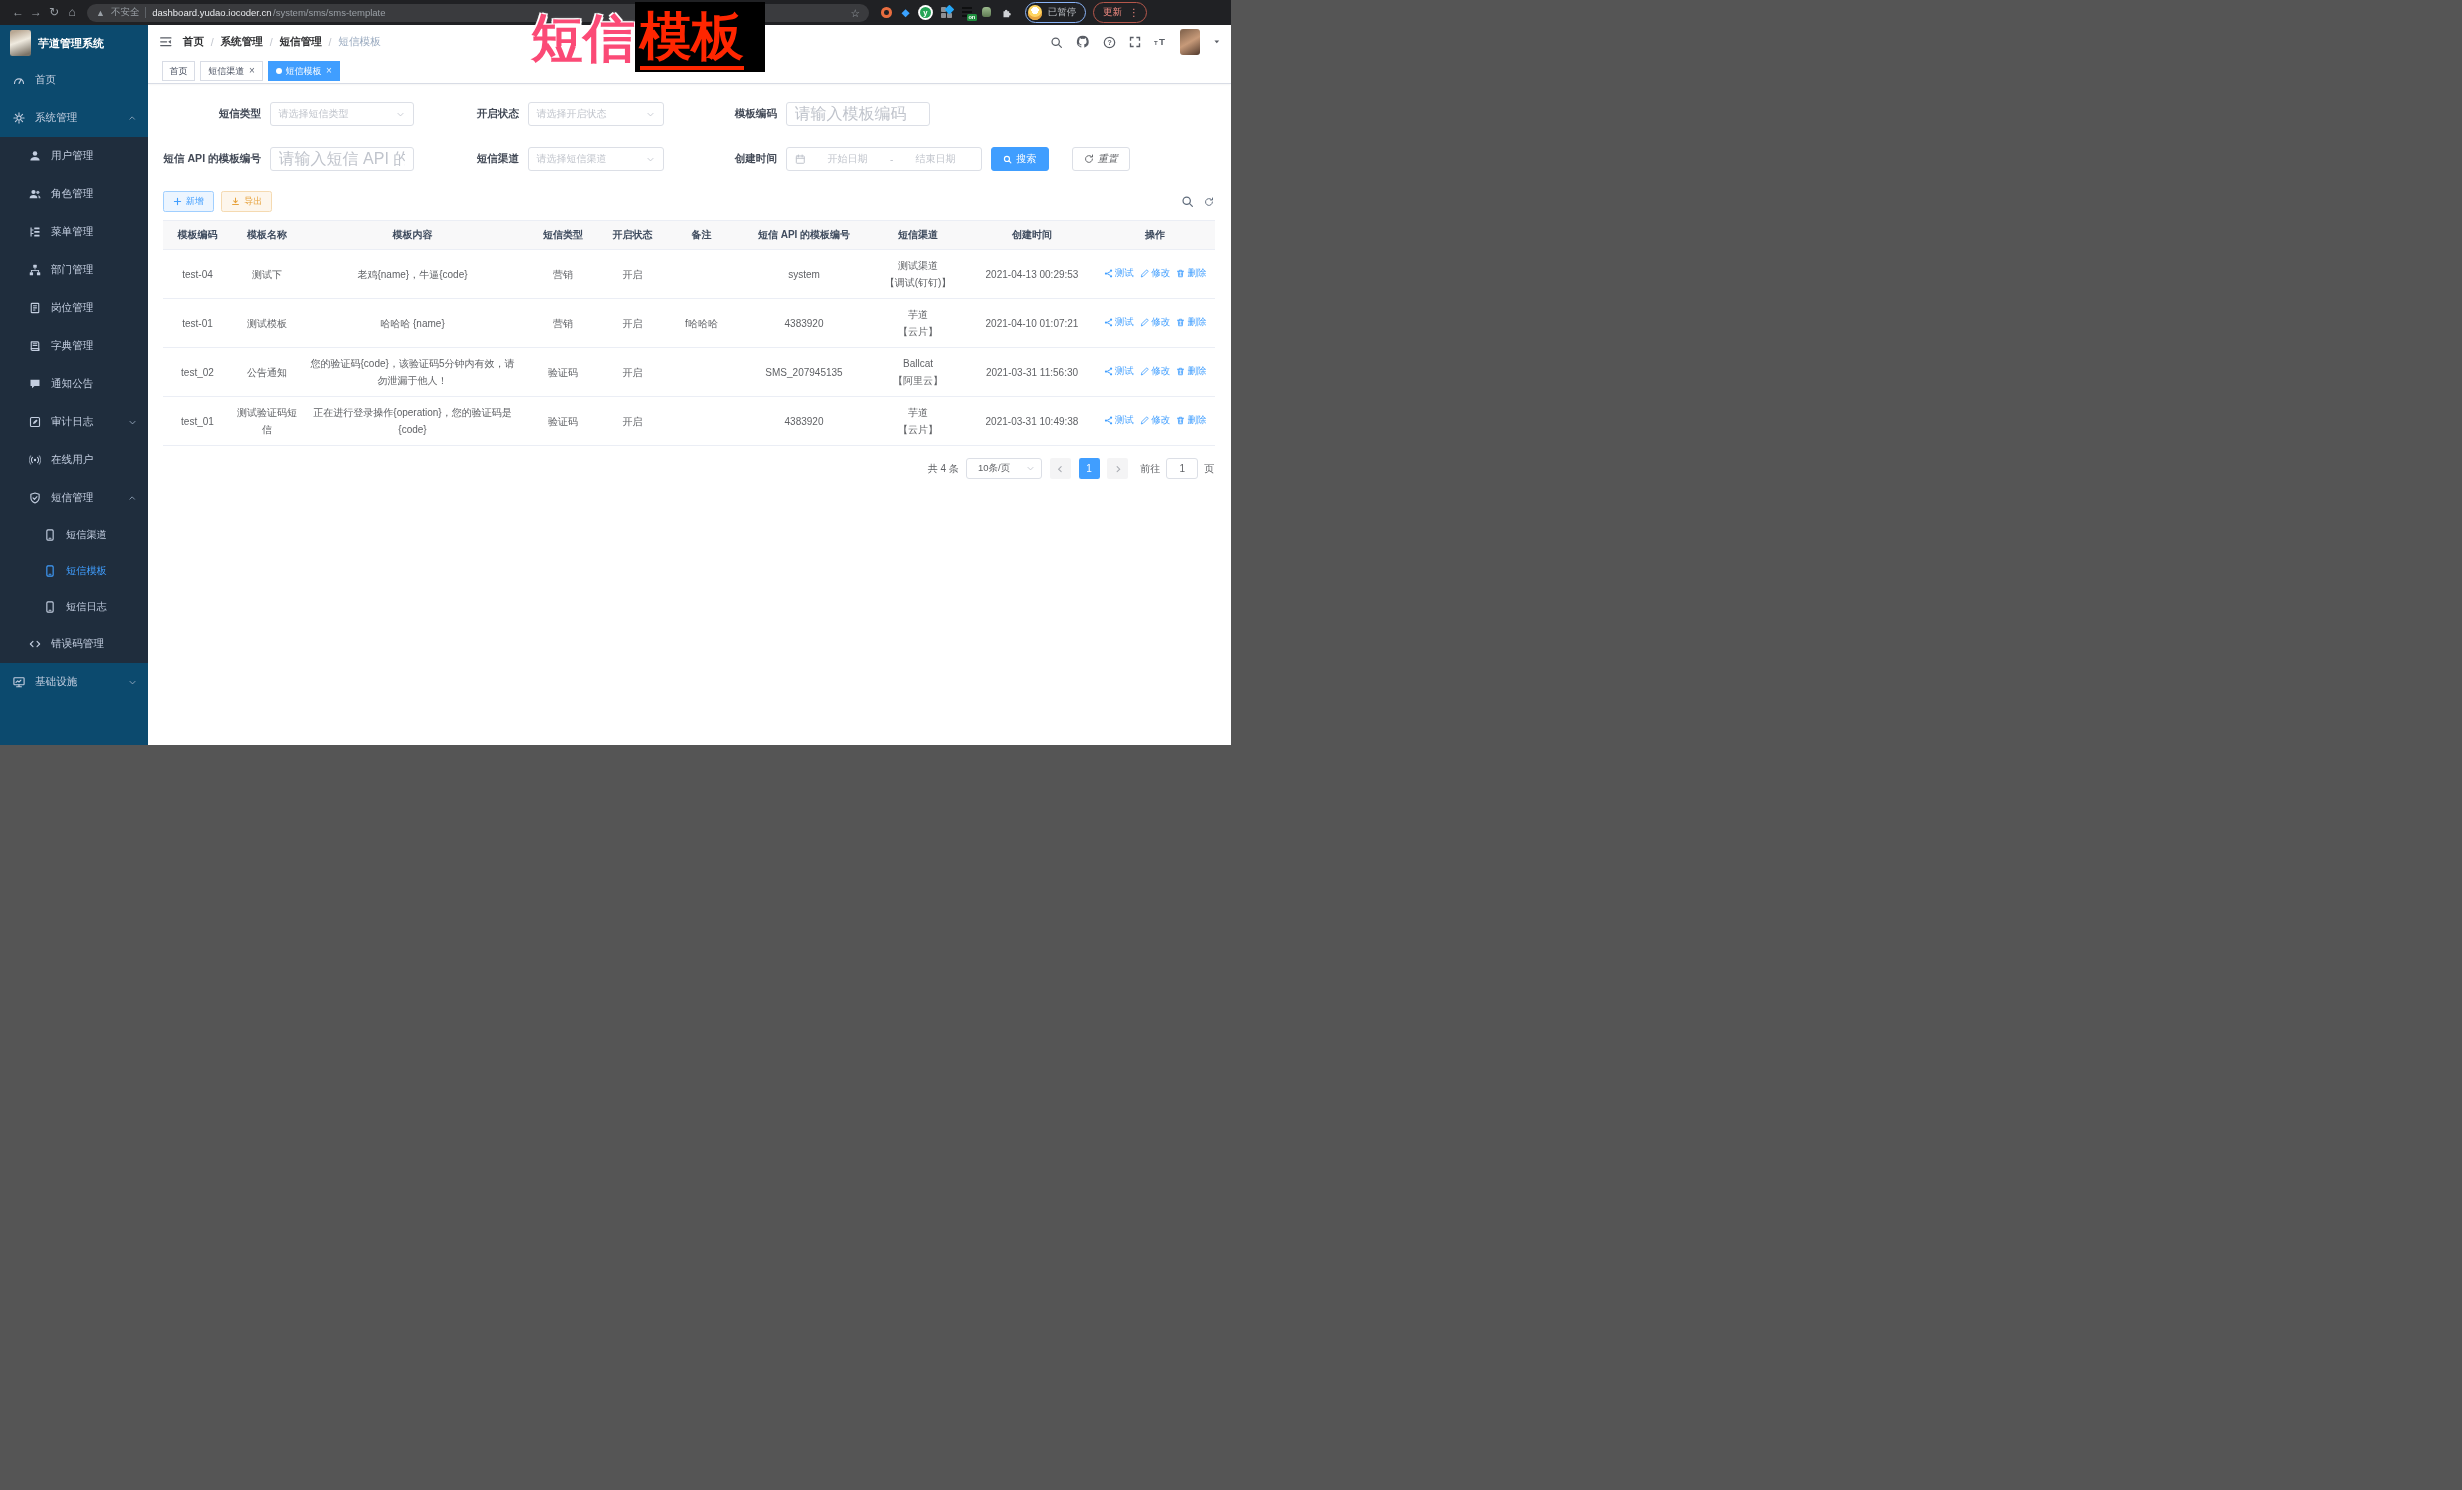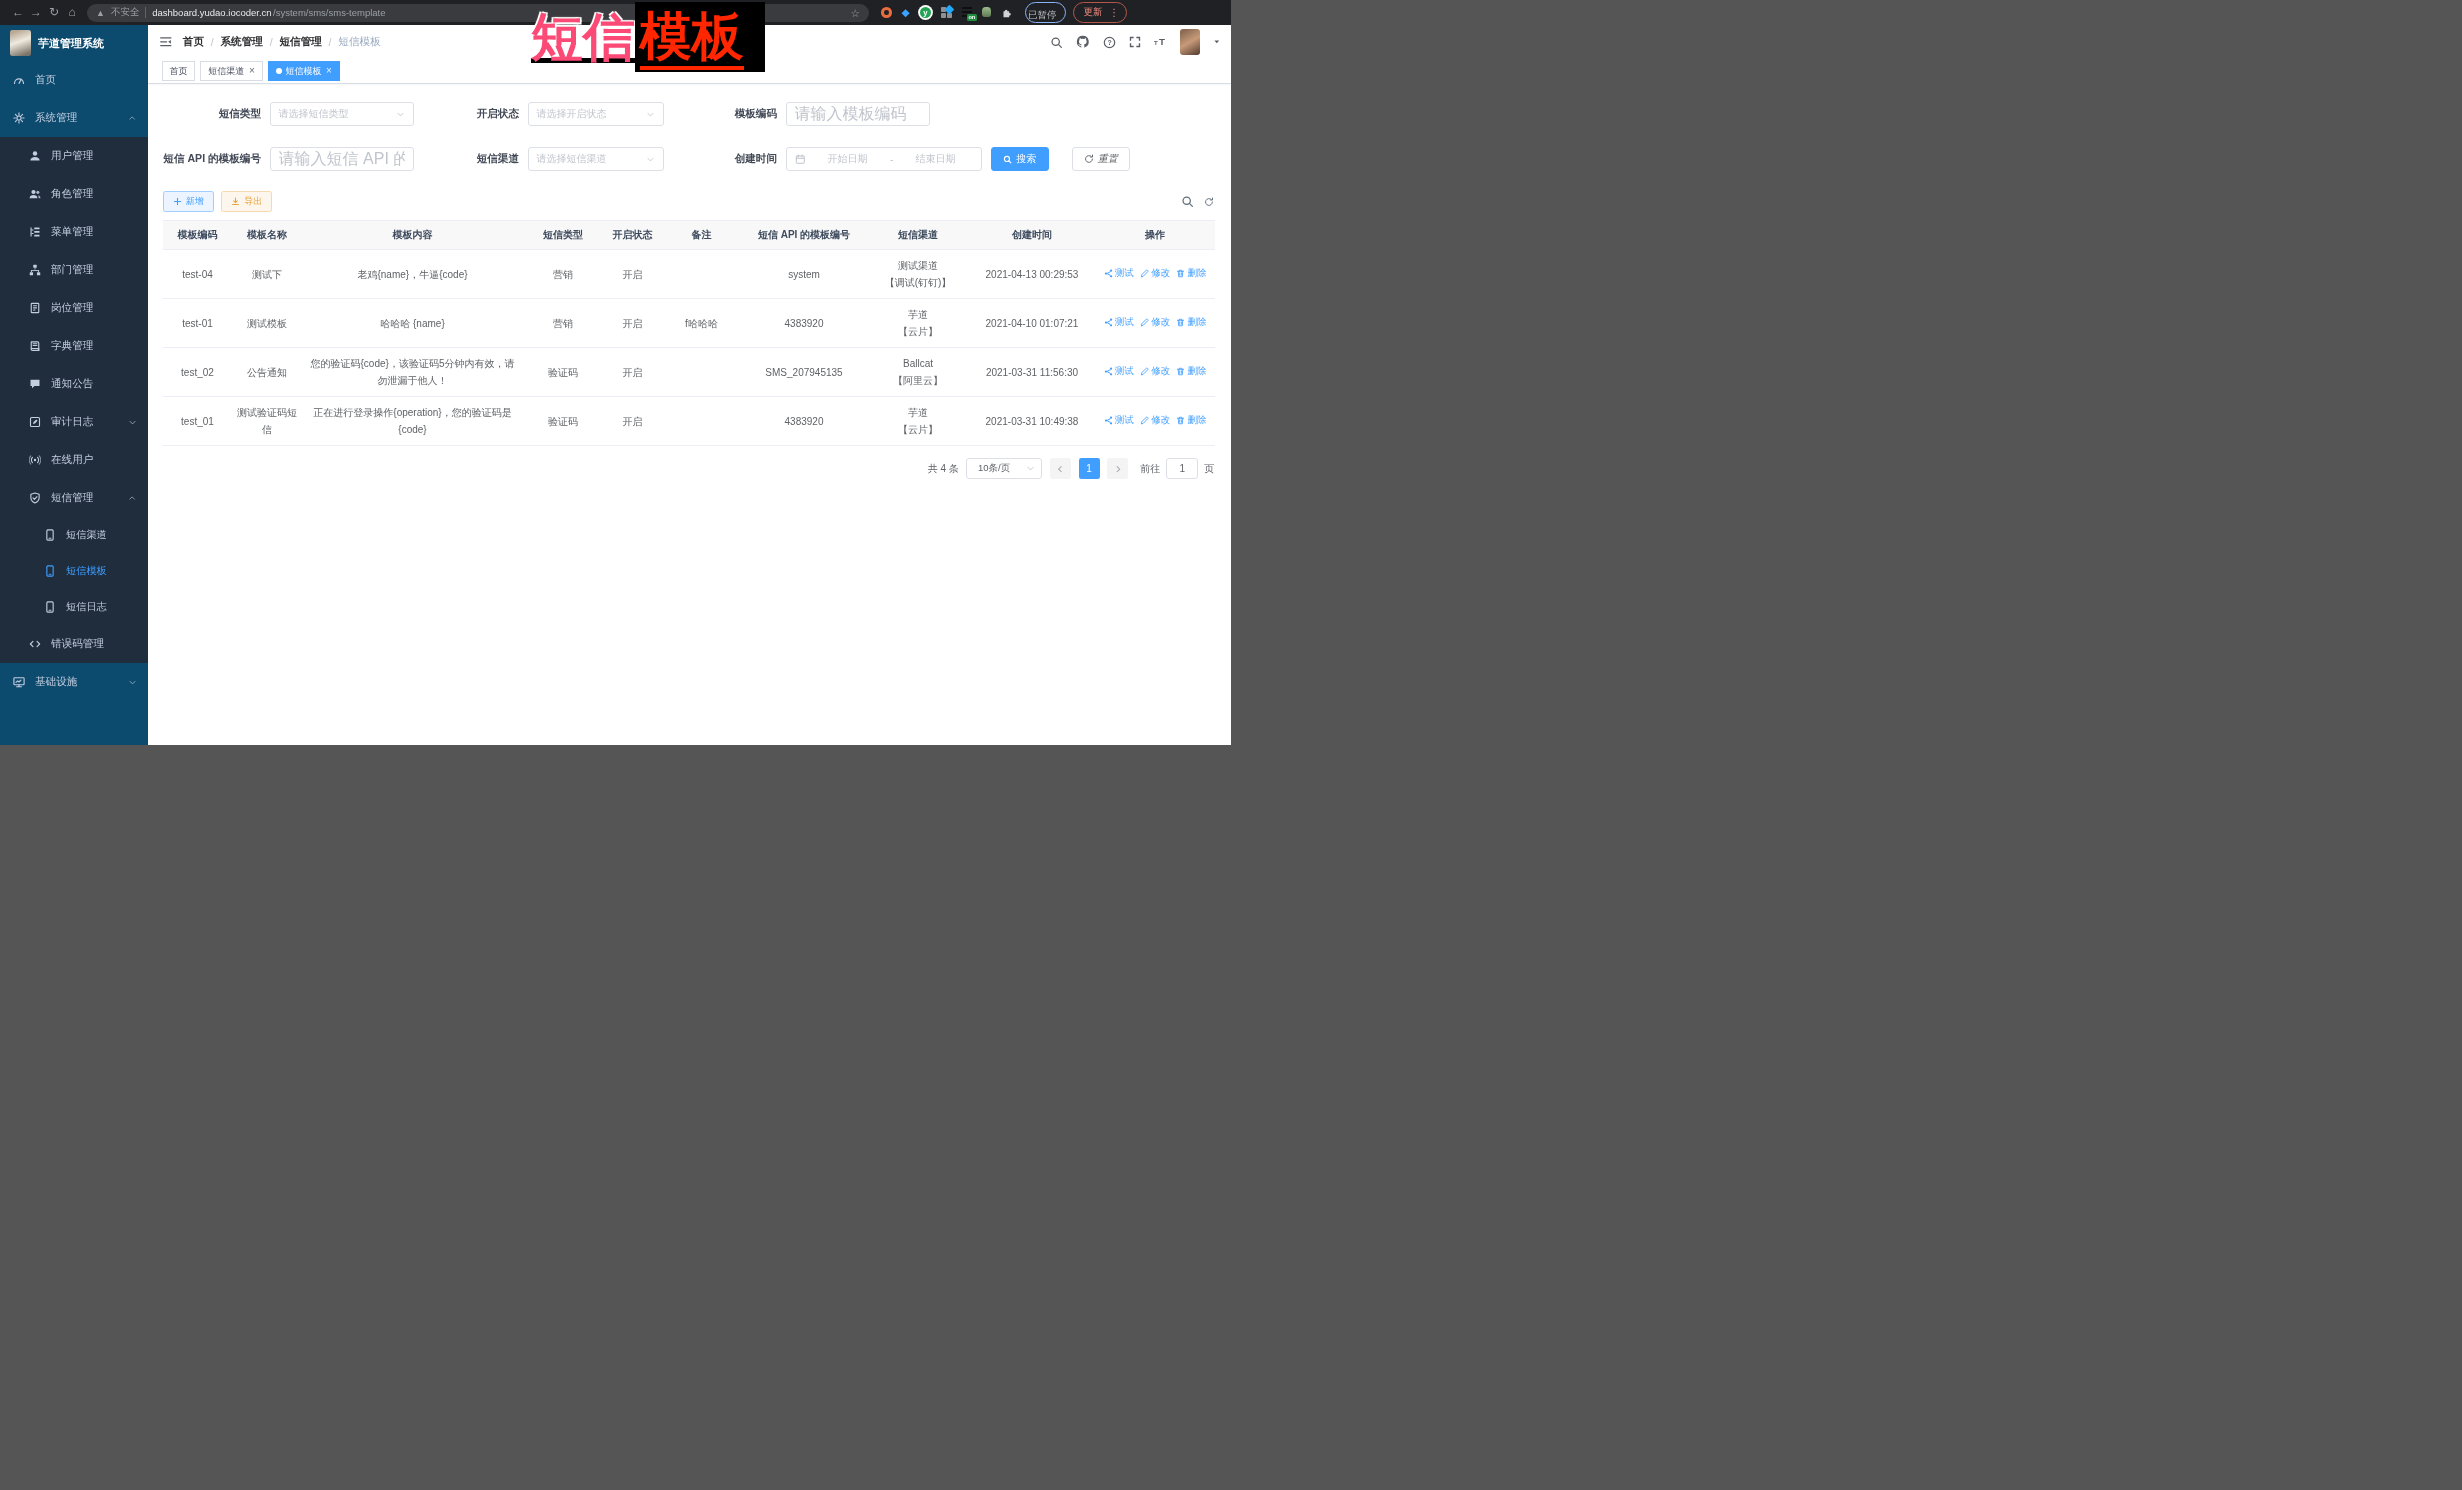--- a/index.html
+++ b/index.html
@@ -29,21 +29,21 @@
   .grid-ic { width:10.6px; height:10.6px; }
   .grid-ic i { position:absolute; width:4.5px; height:4.5px; background:#8d9196; border-radius:0.8px; }
   .grid-ic .g1{left:0;top:0;} .grid-ic .g2{left:0;top:6px;} .grid-ic .g3{left:6px;top:6px;}
   .grid-ic .gd{left:5.3px;top:-1.5px; background:#25a7f7; width:6.8px; height:6.8px; transform:rotate(45deg); border-radius:0.8px;}
   .list-ic { width:10.6px; height:10px; background:repeating-linear-gradient(#0c0d0e 0 1.9px, transparent 1.9px 3.8px); }
   .list-ic { background:repeating-linear-gradient(#111 0 1.9px,transparent 1.9px 4px); }
   .list-badge { position:absolute; right:-4.5px; bottom:-3.8px; background:#1e8e3e; color:#fff; font-size:5.7px;
                 font-weight:bold; border-radius:1.5px; padding:0.8px 1.5px; line-height:1; }
   .blob { width:9px; height:10px; border-radius:40% 40% 30% 30%; background:linear-gradient(#9dbb8e,#5f7a52); }
   .profile-chip { margin-left:12px; height:20.5px; border:1.9px solid #8ab4f8; border-radius:11.4px; display:flex;
-                  align-items:center; gap:5.3px; padding:0 8.3px 0 2.3px; color:#bdc1c6; font-size:9.5px; cursor:pointer;flex-direction:column; }
+                  align-items:center; gap:5.3px; padding:0 8.3px 0 2.3px; color:#bdc1c6; font-size:9.5px; cursor:pointer; }
   .p-avatar { width:14.4px; height:14.4px; border-radius:50%; background:radial-gradient(circle at 50% 35%, #fff 0 30%, #ffd662 31%); box-shadow: inset 0 -3px 0 #e8a33d; }
   .update-pill { margin-left:7.6px; height:20.5px; border:0.8px solid #b5574b; border-radius:11.4px; display:flex;
                  align-items:center; gap:6.8px; padding:0 6.8px 0 9px; color:#f28b82; font-size:9.5px; cursor:pointer; }
   .update-dots { font-size:10px; letter-spacing:0; }
 
   
   .sidebar { position:absolute; top:25px; left:0; bottom:0; width:148px; background:#0c4a6e; overflow:hidden; }
   .logo-row { height:36px; display:flex; align-items:center; gap:7.6px; padding-left:10px; cursor:pointer;}
   .logo-img { width:20.5px; height:26px; border-radius:2.3px;
               background:linear-gradient(160deg,#b9a894 10%,#efeadf 45%,#7c7468 90%); }
@@ -123,21 +123,21 @@
           justify-content:space-between; padding:0 6px 0 10.6px; font-size:9.5px; color:#606266; cursor:pointer; }
   .pbtn { width:21px; height:21px; background:#f4f4f5; border-radius:2.3px; display:flex; align-items:center;
           justify-content:center; color:#a8abb2; cursor:pointer; }
   .pcur { width:21px; height:21px; background:#409eff; border-radius:2.3px; display:flex; align-items:center;
           justify-content:center; color:#fff; font-size:10px; cursor:pointer; }
   .goto-wrap { display:flex; align-items:center; gap:6px; margin-left:4.5px; }
   .goto-input { width:32px; height:21px; border:0.8px solid #dcdfe6; border-radius:3px; text-align:center;
                 font-size:10px; color:#606266; outline:none; font-family:inherit; }
 
   
-  .ime { position:absolute; left:531px; top:1.5px; z-index:99; display:flex; align-items:flex-start; pointer-events:none;text-decoration:underline; }
+  .ime { position:absolute; left:531px; top:1.5px; z-index:99; display:flex; align-items:center; pointer-events:none; }
   .ime-typed { font-size:52px; font-weight:bold; color:#fb4a76; line-height:1.25; margin-top:3px;
                text-shadow:0 0 1.5px #fff,0 0 3px #fff,1.5px 1.5px 0 #fff,-1.5px -1.5px 0 #fff,1.5px -1.5px 0 #fff,-1.5px 1.5px 0 #fff; }
   .ime-box { background:#000; padding:6px 21px 0 4.5px; height:70px; }
   .ime-cand { font-size:52px; font-weight:bold; color:#ff2600; line-height:1.1; display:inline-block;
               border-bottom:4.5px solid #ff2600; padding-bottom:1.5px; }
 </style>
 </head>
 <body>
 
 <div class="screen">

